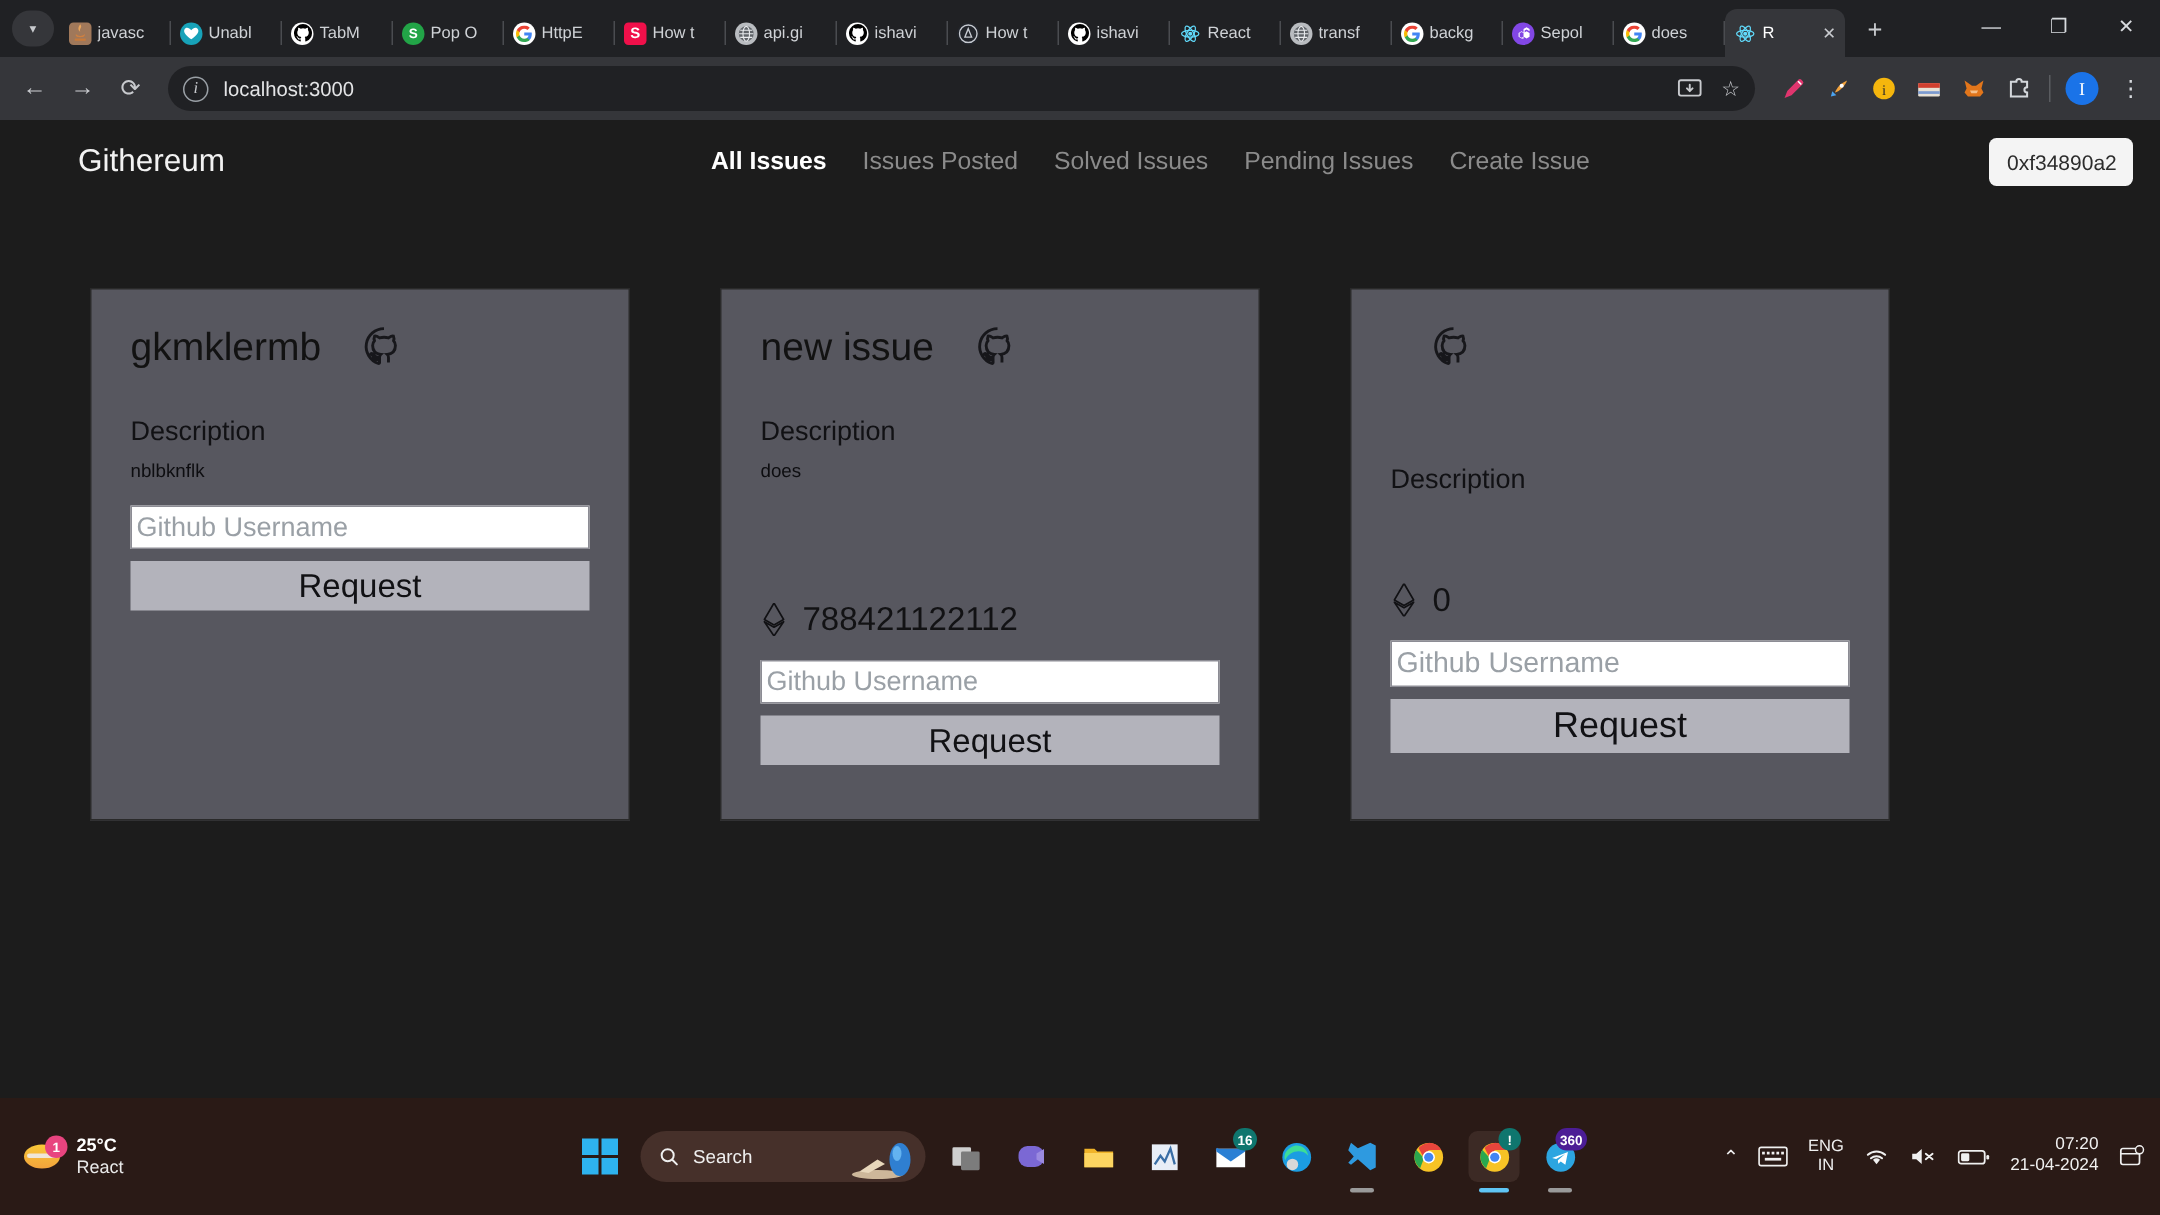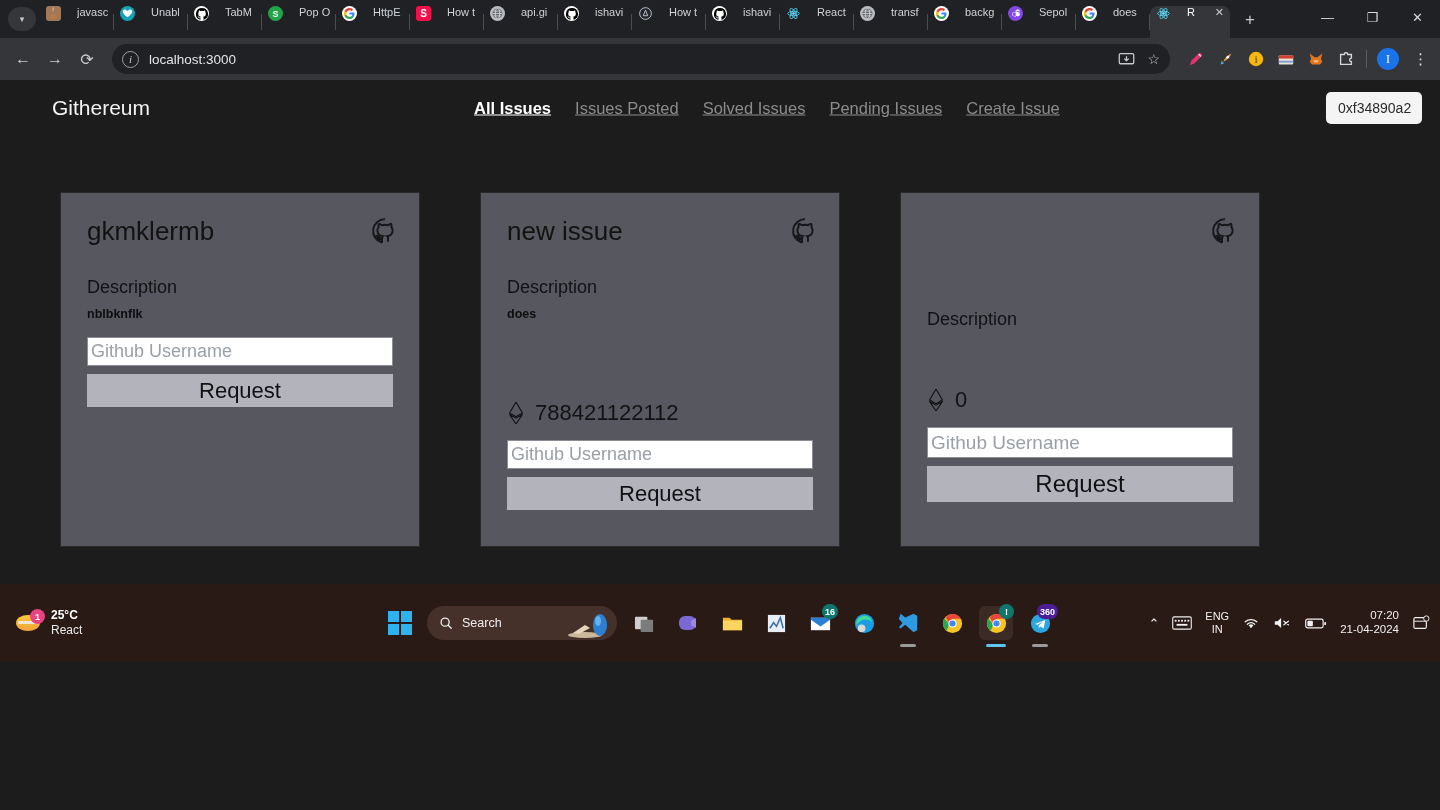--- a/index.html
+++ b/index.html
@@ -19,22 +19,22 @@
     position: relative;
   }
   .tab-list-btn {
     width: 28px; height: 24px; margin: 0 4px 7px 4px;
     background: #35363a; border-radius: 13px;
     display: flex; align-items: center; justify-content: center;
     color: #c8cace; font-size: 9px; flex: none;
   }
   .tabs { display: flex; align-items: flex-end; height: 38px; flex: none; }
   .tab {
-    height: 32px; width: 74px; display: flex; 
-    gap: 16px; padding: 0 6px; position: relative;
+    height: 32px; width: 74px; display: flex; align-items: center;
+    gap: 4px; padding: 0 6px; position: relative;
     color: #cfd2d6; font-size: 11px; white-space: nowrap; overflow: hidden;
   }
   .tab .tab-label {
     overflow: hidden; text-overflow: clip; white-space: nowrap;
     max-width: 42px; display: block;
   }
   .tab:not(.active)::after {
     content: ""; position: absolute; right: 0; top: 8px;
     height: 16px; width: 1px; background: #4a4c50;
   }
@@ -101,61 +101,61 @@
   .ext-sep { width: 1px; height: 18px; background: #5a5c60; }
   .profile {
     width: 22px; height: 22px; border-radius: 50%; background: #1a73e8;
     display: flex; align-items: center; justify-content: center;
     color: #fff; font-size: 12px; font-family: "Liberation Serif", serif;
   }
   .kebab { color: #d7dade; font-size: 15px; padding: 0 4px; letter-spacing: 0; }
 
   
   .page {
-    height: 504px; background: #1c1c1c; position: relative; overflow: hidden;
+    height: 652px; background: #1c1c1c; position: relative; overflow: hidden;
   }
   .site-header {
     height: 56px; display: flex; align-items: center;
     padding: 0 20px 0 52px; position: relative;
   }
   .brand { color: #f2f2f2; font-size: 21px; font-weight: 400; }
   .nav {
     position: absolute; left: 474px; top: 50%; transform: translateY(-50%);
     display: flex; gap: 24px; align-items: baseline;
   }
-  .nav-item { color: #8b8b8b; font-size: 16.5px; text-decoration: underline; }
+  .nav-item { color: #8b8b8b; font-size: 16.5px; }
   .nav-item.active { color: #ffffff; font-weight: 700; }
   .wallet {
     position: absolute; right: 18px; top: 50%; transform: translateY(-50%);
     background: #f4f4f4; color: #2c2c2c; font-size: 14px;
     padding: 8px 12px; border-radius: 5px; width: 96px;
     overflow: hidden; white-space: nowrap;
   }
 
   .cards {
     display: flex; gap: 60px; padding: 56px 0 0 60px;
   }
   .card {
     width: 360px; height: 355px; background: #57575f;
     border: 1px solid #2a2a2a; padding: 24px 0 0 0;
     display: flex; flex-direction: column; position: relative;
   }
   .card-head {
-    display: flex; align-items: flex-start; justify-content: space-between;
+    display: flex; align-items: flex-start; 
     padding: 0 20px 0 26px; min-height: 36px; gap: 28px;
   }
   .card-title { font-size: 26px; color: #121212; line-height: 1.1; }
   .gh-mark { width: 28px; height: 28px; color: #17171b; }
   .card-desc-label {
     font-size: 18px; color: #111114; padding-left: 26px; margin-top: 24px;
   }
   .card-desc-label.noTitle { margin-top: 56px; }
   .card-desc-text {
     font-size: 12.5px; color: #0d0d10; padding-left: 26px; margin-top: 9px;
-    font-weight: 700; min-height: 16px;
+    font-weight: 400; min-height: 16px;
   }
   .card-amount {
     display: flex; align-items: center; gap: 10px; padding-left: 26px;
     margin-top: auto; font-size: 22px; color: #121214;
   }
   .eth-icon { width: 18px; height: 22px; flex: none; }
   .card-input {
     margin: 14px 26px 0 26px; height: 29px; background: #ffffff;
     border: 1px solid #8c8c94; display: flex; align-items: center;
     padding: 0 3px;

